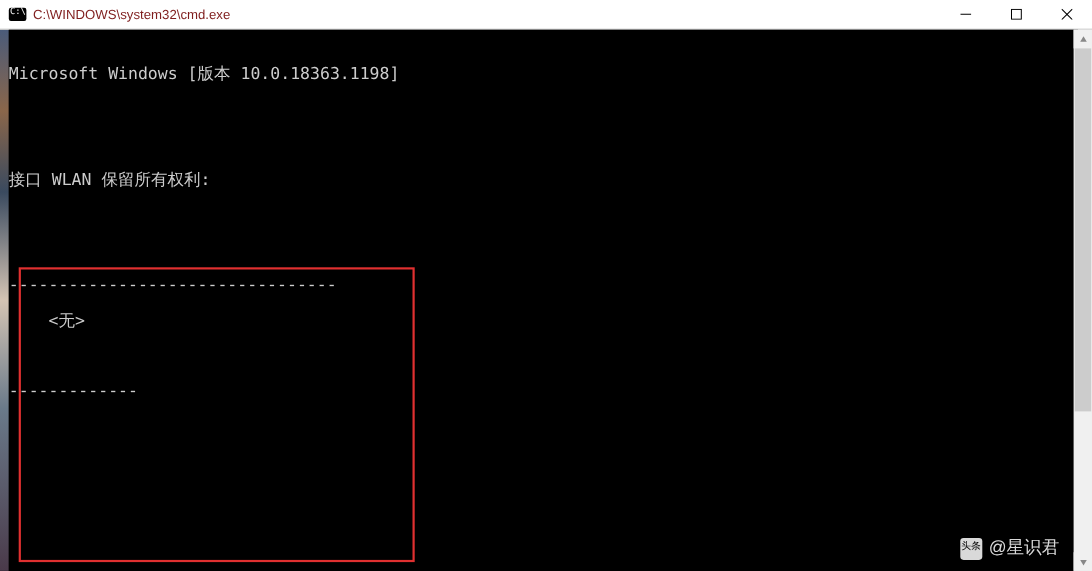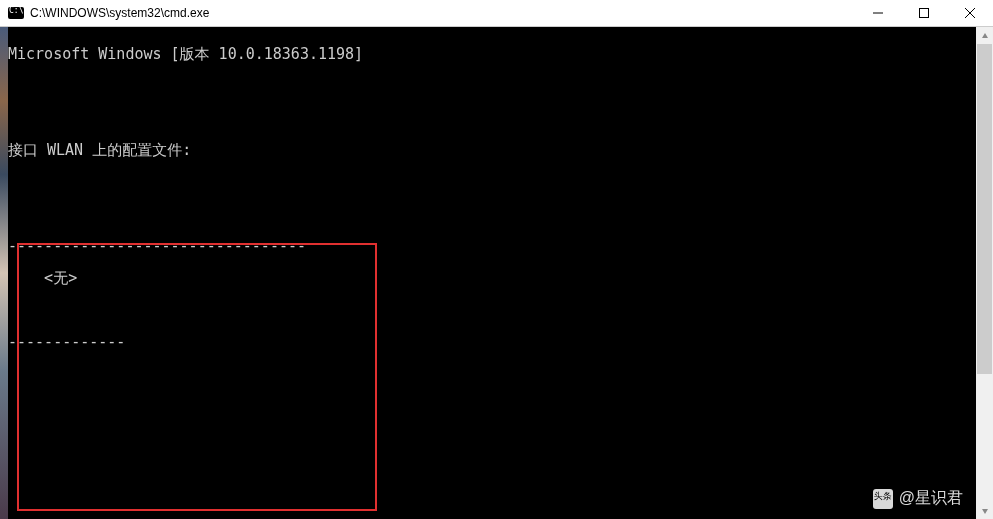--- a/index.html
+++ b/index.html
@@ -47,21 +47,21 @@
       content: "C:\\";
       position: absolute;
       color: #fff;
       font-size: 8px;
       left: 1px;
       top: -1px;
       font-family: monospace;
     }
     .titlebar-text {
       font-size: 12px;
-      color: #000000;
+      color: #7f1d1d;
       flex: 1;
     }
     .titlebar-btn {
       width: 46px;
       height: 27px;
       display: flex;
       align-items: center;
       justify-content: center;
       font-size: 12px;
       color: #000;
@@ -75,21 +75,21 @@
       left: 8px;
       top: 27px;
       width: 972px;
       height: 492px;
       background: #000;
       color: #ccc;
       font-family: "NSimSun", "SimSun", Consolas, monospace;
       font-size: 15px;
       line-height: 16px;
       white-space: pre;
-      padding-top: 3px;
+      padding-top: 16px;
     }
     .scrollbar {
       position: absolute;
       right: 0;
       top: 27px;
       width: 17px;
       height: 492px;
       background: #f0f0f0;
     }
     .scrollbar-btn {
@@ -174,21 +174,21 @@
         <line x1="0" y1="0" x2="10" y2="10" stroke="#000" stroke-width="1"></line>
         <line x1="10" y1="0" x2="0" y2="10" stroke="#000" stroke-width="1"></line>
       </svg>
   </div>
 </div>
 
 <div class="terminal">
 <span class="line">Microsoft Windows [版本 10.0.18363.1198]</span>
 <span class="line"></span>
 <span class="line"></span>
-<span class="line">接口 WLAN 上的配置文件:</span>
+<span class="line">接口 WLAN 保留所有权利:</span>
 <span class="line"></span>
 <span class="line"></span>
 <span class="line">---------------------------------</span>
 <span class="line">    &lt;无&gt;</span>
 <span class="line"></span>
 <span class="line">-------------</span>
 
 
 
 

